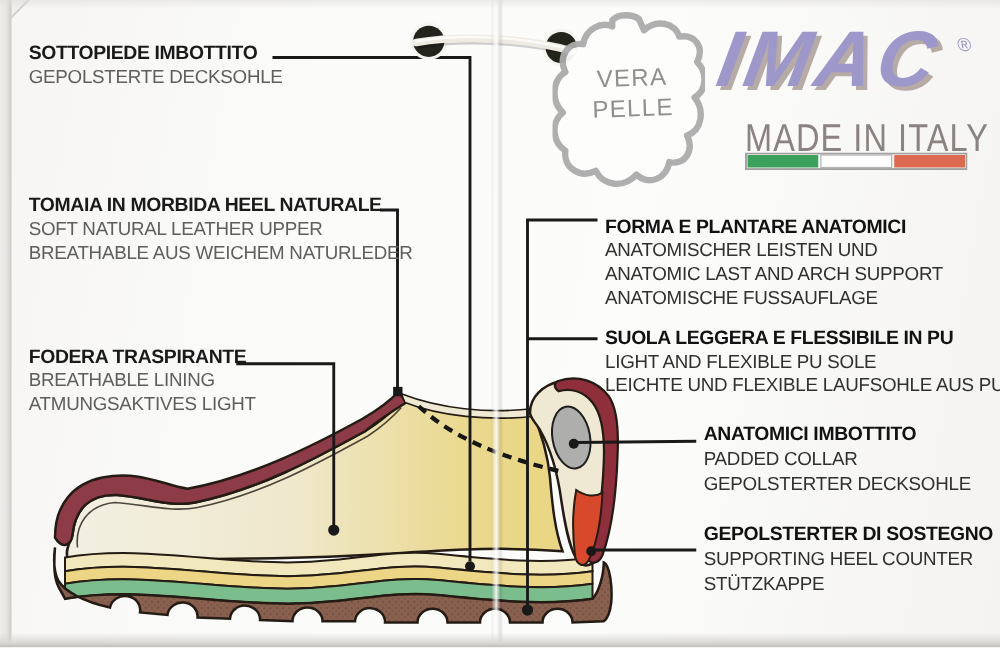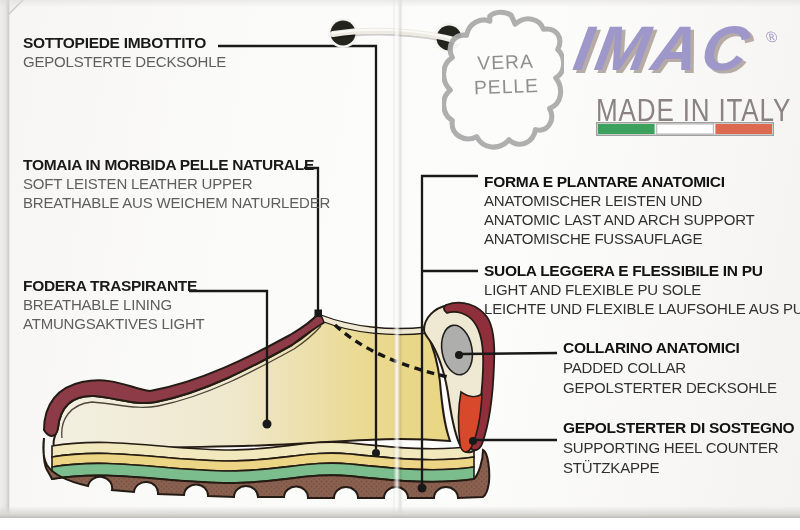--- a/index.html
+++ b/index.html
@@ -135,43 +135,43 @@
     <path d="M334,38 C370,32 420,34 457,44" fill="none" stroke="rgba(0,0,0,0.18)" stroke-width="2"></path>
     <path d="M333,34 C369,28 420,30 458,41" fill="none" stroke-width="6" stroke-linecap="round" stroke="#edebe2"></path>
     <path d="M333,33 C369,27 420,29 458,40" fill="none" stroke="#fbfaf7" stroke-width="2" stroke-linecap="round"></path>
   </svg>
 
   <div class="lbl" style="left:23px;top:33px">
     <div class="t">SOTTOPIEDE IMBOTTITO</div>
     <div class="s">GEPOLSTERTE DECKSOHLE</div>
   </div>
   <div class="lbl" style="left:23px;top:155px">
-    <div class="t">TOMAIA IN MORBIDA PELLE NATURALE</div>
-    <div class="s">SOFT LEISTEN LEATHER UPPER</div>
+    <div class="t">TOMAIA IN MORBIDA HEEL NATURALE</div>
+    <div class="s">SOFT NATURAL LEATHER UPPER</div>
     <div class="s">BREATHABLE AUS WEICHEM NATURLEDER</div>
   </div>
   <div class="lbl" style="left:23px;top:276px">
     <div class="t">FODERA TRASPIRANTE</div>
     <div class="s">BREATHABLE LINING</div>
     <div class="s">ATMUNGSAKTIVES LIGHT</div>
   </div>
 
   <div class="lbl right" style="left:484px;top:172px">
     <div class="t">FORMA E PLANTARE ANATOMICI</div>
     <div class="s">ANATOMISCHER LEISTEN UND</div>
     <div class="s">ANATOMIC LAST AND ARCH SUPPORT</div>
     <div class="s">ANATOMISCHE FUSSAUFLAGE</div>
   </div>
   <div class="lbl right" style="left:484px;top:261px">
     <div class="t">SUOLA LEGGERA E FLESSIBILE IN PU</div>
     <div class="s">LIGHT AND FLEXIBLE PU SOLE</div>
     <div class="s">LEICHTE UND FLEXIBLE LAUFSOHLE AUS PU</div>
   </div>
   <div class="lbl right wide" style="left:563px;top:338px">
-    <div class="t">COLLARINO ANATOMICI</div>
+    <div class="t">ANATOMICI IMBOTTITO</div>
     <div class="s">PADDED COLLAR</div>
     <div class="s">GEPOLSTERTER DECKSOHLE</div>
   </div>
   <div class="lbl right wide" style="left:563px;top:418px">
     <div class="t">GEPOLSTERTER DI SOSTEGNO</div>
     <div class="s">SUPPORTING HEEL COUNTER</div>
     <div class="s">STÜTZKAPPE</div>
   </div>
 
   <svg class="verapelle" width="122" height="148" viewBox="0 0 120 146">

